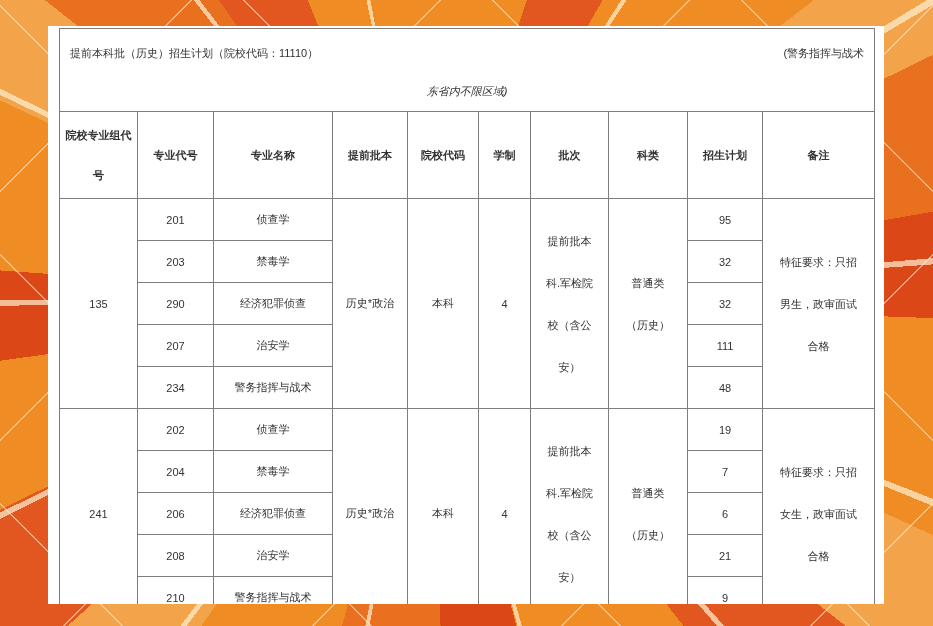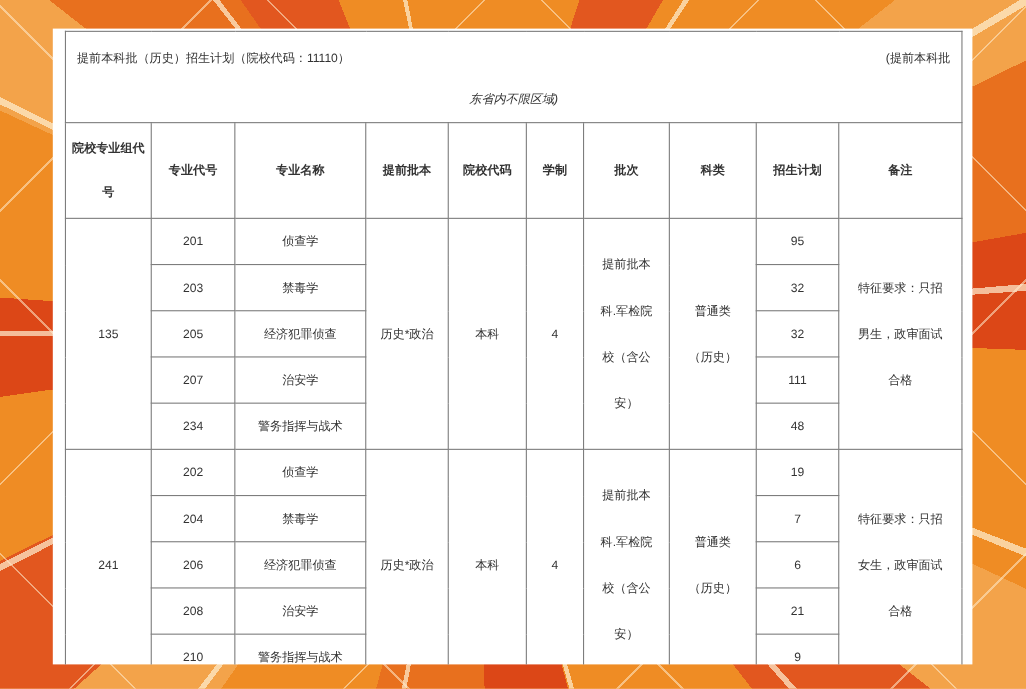--- a/index.html
+++ b/index.html
@@ -57,21 +57,21 @@
         <col style="width:79px">
         <col style="width:75px">
       <col style="width:112px">
     </colgroup>
 
     <tbody>
         <tr class="title-row">
       <td colspan="10">
         <div class="title-line1">
           <span>提前本科批（历史）招生计划（院校代码：11110）</span>
-          <span>(提前本科批</span>
+          <span>(警务指挥与战术</span>
         </div>
         <div class="title-line2">东省内不限区域)</div>
       </td>
     </tr>
 
     <tr class="head-row">
       <th>院校专业组代号</th>
       <th>专业代号</th>
       <th>专业名称</th>
       <th>提前批本</th>
@@ -100,21 +100,21 @@
       <td rowspan="5" class="preline">特征要求：只招
 男生，政审面试
 合格</td>
     </tr>
     <tr class="data-row">
       <td>203</td>
       <td>禁毒学</td>
       <td>32</td>
     </tr>
     <tr class="data-row">
-      <td>205</td>
+      <td>290</td>
       <td>经济犯罪侦查</td>
       <td>32</td>
     </tr>
     <tr class="data-row">
       <td>207</td>
       <td>治安学</td>
       <td>111</td>
     </tr>
     <tr class="data-row">
       <td>234</td>

